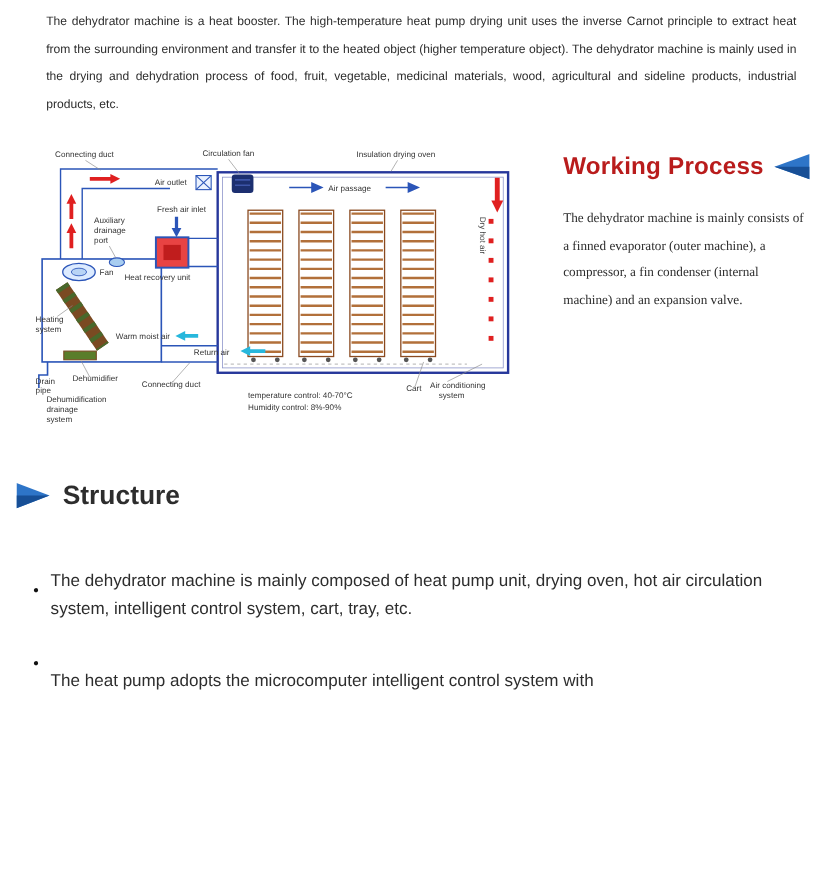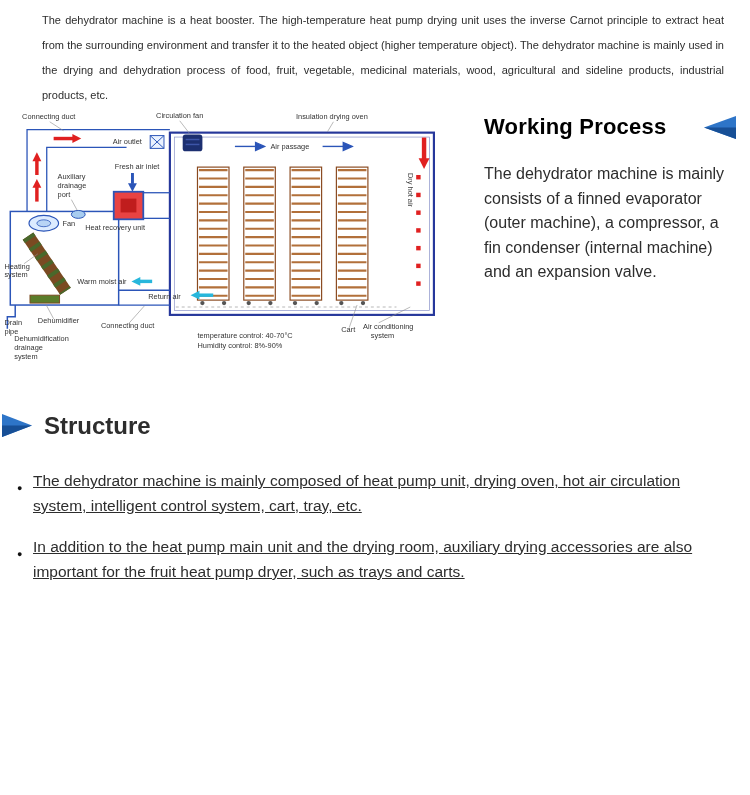--- a/index.html
+++ b/index.html
@@ -1,35 +1,35 @@
 <!DOCTYPE html>
 <html><head>
 <meta charset="utf-8">
 <style>
   html,body { margin:0; padding:0; background:#fff; }
   body { width:750px; font-family:"Liberation Sans", sans-serif; color:#2d2d2d; }
   .page { width:750px; min-height:795px; box-sizing:border-box; padding-top:6px; overflow:hidden; }
 
   .intro { margin:0; padding:2px 26px 0 42px; font-size:11px; line-height:25px; text-align:justify; }
 
-  .row { display:flex; margin-top:0; }
+  .row { display:flex; margin-top:24px; padding-left:28px; }
   .diagram-wrap { flex:0 0 auto; width:458px; }
   svg.diagram text { font-size:7.5px; fill:#333; font-family:"Liberation Sans", sans-serif; }
   svg.diagram .vlabel { font-size:7.5px; fill:#444; }
 
   .right-col { flex:1; padding:6px 14px 0 26px; }
   .heading-row { display:flex; align-items:center; }
-  .heading-row h2 { font-size:22px; color:#000000; margin:0; font-weight:bold; letter-spacing:0.2px; }
+  .heading-row h2 { font-size:22px; color:#b91c1c; margin:0; font-weight:bold; letter-spacing:0.2px; }
   .heading-row .arrow { flex:0 0 auto; }
   .heading-row .arrow.right-side { margin-left:auto; }
-  .wp-body { font-size:16px; line-height:24.5px; margin:22px 0 0 0; }
-
-  .structure-section { padding:0 30px 0 2px; margin-top:14px; }
+  .wp-body { font-size:12px; line-height:24.5px; margin:22px 0 0 0;font-family:Liberation Serif, serif; }
+
+  .structure-section { padding:0 30px 0 15px; margin-top:14px; }
   .structure-head { display:flex; align-items:center; gap:10px; }
-  ul.bullets { list-style:none; margin:8px 0 0 0; padding:0 0 0 15px;text-decoration:underline; }
+  ul.bullets { list-style:none; margin:31px 0 0 0; padding:0 0 0 15px; }
   ul.bullets li { position:relative; padding-left:16px; font-size:15.5px; line-height:25px; margin-bottom:16px; }
   ul.bullets li::before { content:"●"; position:absolute; left:0; top:8px; font-size:9px; color:#111; }
   ul.bullets li.detached { padding-top:25px; }
 </style>
 </head>
 <body>
 
 <div class="page">
 
   <p class="intro">The dehydrator machine is a heat booster. The high-temperature heat pump drying unit uses the inverse Carnot principle to extract heat from the surrounding environment and transfer it to the heated object (higher temperature object). The dehydrator machine is mainly used in the drying and dehydration process of food, fruit, vegetable, medicinal materials, wood, agricultural and sideline products, industrial products, etc.</p>
@@ -216,17 +216,17 @@
   <div class="structure-section">
     <div class="structure-head">
       <svg class="arrow" width="32" height="25" viewBox="0 0 32 25">
         <polygon points="0,1 30,12.5 0,24" fill="#2e75c8"></polygon>
         <polygon points="0,12.5 30,12.5 0,24" fill="#174f96"></polygon>
       </svg>
       <h2>Structure</h2>
     </div>
     <ul class="bullets">
       <li>The dehydrator machine is mainly composed of heat pump unit, drying oven, hot air circulation system, intelligent control system, cart, tray, etc.</li>
-      <li>In addition to the heat pump main unit and the drying room, auxiliary drying accessories are also important for the fruit heat pump dryer, such as trays and carts.</li>
+      <li class="detached">The heat pump adopts the microcomputer intelligent control system with</li>
     </ul>
   </div>
 
 </div>
 
 </body></html>

